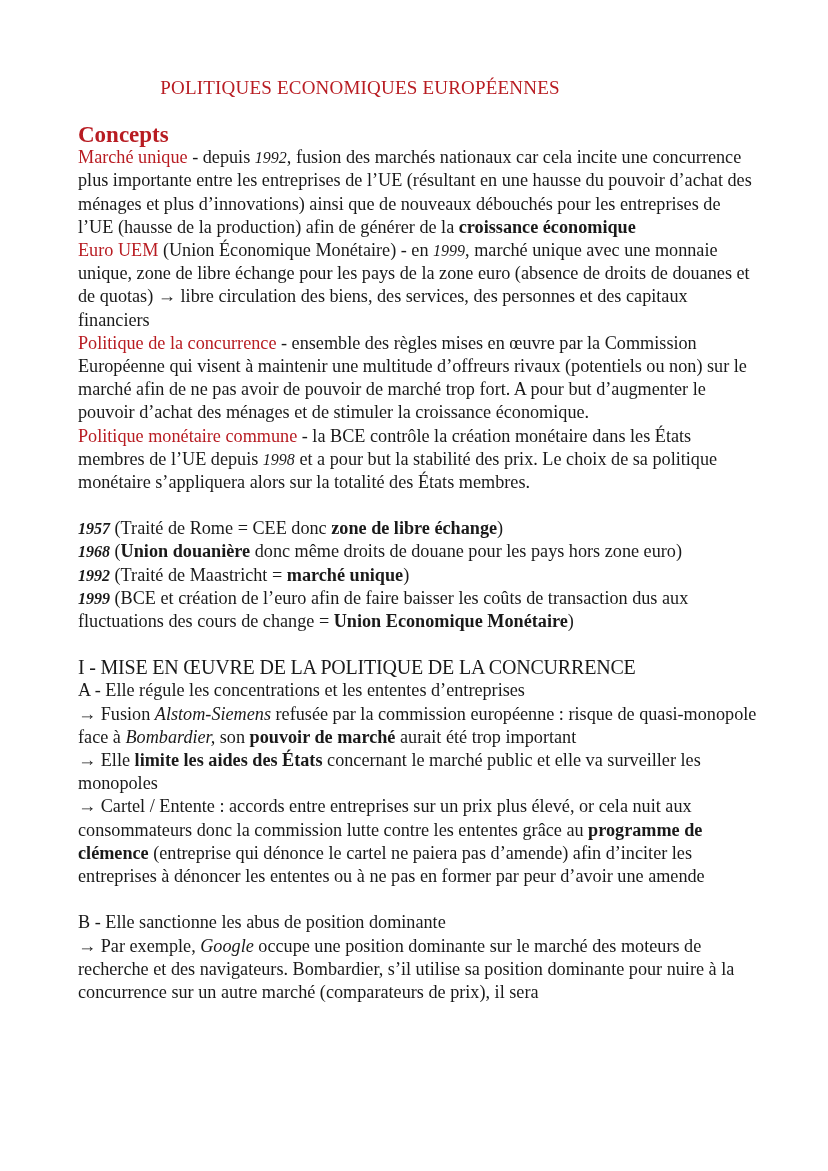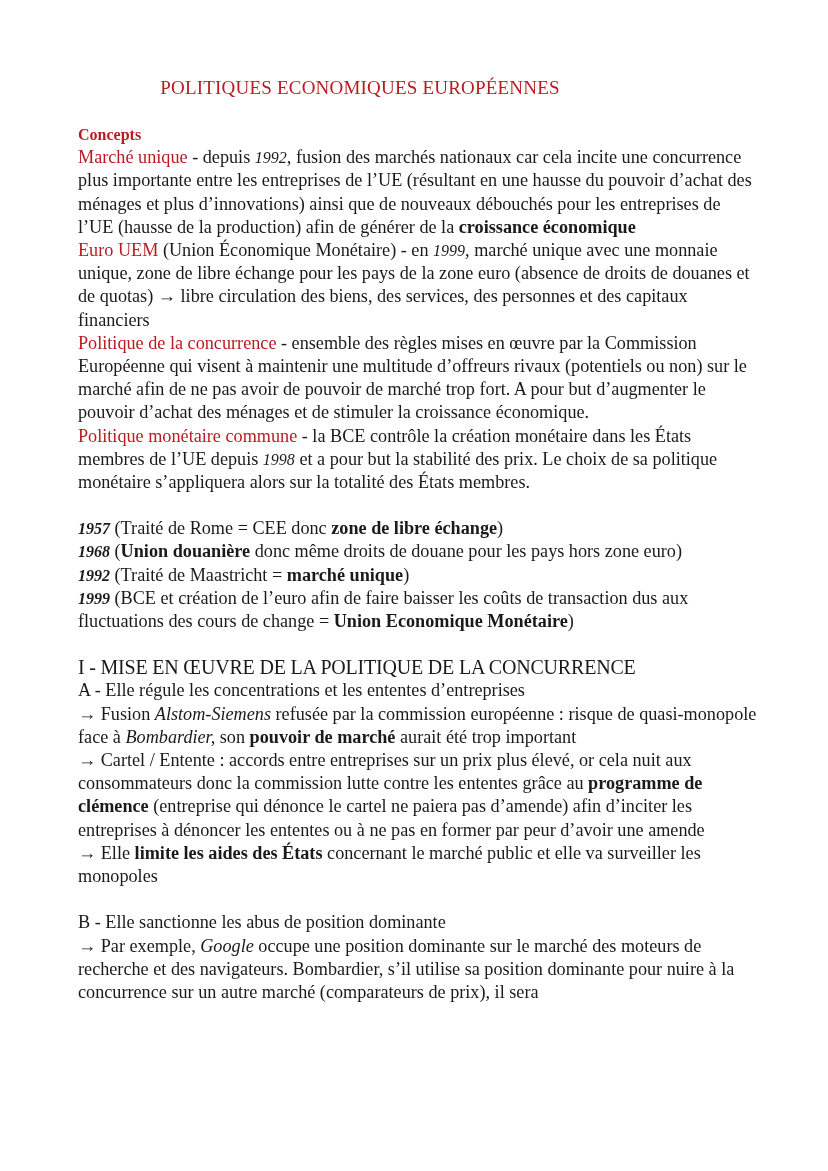--- a/index.html
+++ b/index.html
@@ -12,21 +12,21 @@
     .title {
       position: absolute; left: 0; right: 0; top: 77px;
       text-align: center; color: #b81c22;
       font-size: 19px; letter-spacing: 0.2px;
     }
     .body {
       position: absolute; left: 78px; top: 123px; width: 680px;
       font-size: 18.2px; line-height: 23.2px;
     }
     .red { color: #b81c22; }
-    .h-concepts { color: #b81c22; font-weight: bold; font-size: 16px; }
+    .h-concepts { color: #b81c22; font-weight: bold; font-size: 23px; }
     b, .b { font-weight: bold; }
     .yr { font-weight: bold; font-style: italic; font-size: 16px; text-align: center; }
     .yrn { font-style: italic; font-size: 16px; }
     .gap { height: 23px; }
     .h1 { font-size: 20px; letter-spacing: -0.2px; }
     .u { text-underline-offset: 2px; }
     i { font-style: italic; text-align: center; }
     p { margin: 0; }
   </style>
 </head>
@@ -66,25 +66,25 @@
     <div class="gap"></div>
 
     <p class="h1">I - MISE EN ŒUVRE DE LA POLITIQUE DE LA CONCURRENCE</p>
     <p class="u">A - Elle régule les concentrations et les ententes d’entreprises</p>
 
     <p>
       <span>→ Fusion </span><i>Alstom-Siemens</i><span> refusée par la commission européenne : risque de quasi-monopole face à </span><i>Bombardier,</i><span> son </span><b>pouvoir de marché</b><span> aurait été trop important</span>
     </p>
 
     <p>
-      <span>→ Cartel / Entente : accords entre entreprises sur un prix plus élevé, or cela nuit aux consommateurs donc la commission lutte contre les ententes grâce au </span><b>programme de clémence</b><span> (entreprise qui dénonce le cartel ne paiera pas d’amende) afin d’inciter les entreprises à dénoncer les ententes ou à ne pas en former par peur d’avoir une amende</span>
+      <span>→ Elle </span><b>limite les aides des États</b><span> concernant le marché public et elle va surveiller les monopoles</span>
     </p>
 
     <p>
-      <span>→ Elle </span><b>limite les aides des États</b><span> concernant le marché public et elle va surveiller les monopoles</span>
+      <span>→ Cartel / Entente : accords entre entreprises sur un prix plus élevé, or cela nuit aux consommateurs donc la commission lutte contre les ententes grâce au </span><b>programme de clémence</b><span> (entreprise qui dénonce le cartel ne paiera pas d’amende) afin d’inciter les entreprises à dénoncer les ententes ou à ne pas en former par peur d’avoir une amende</span>
     </p>
 
     <div class="gap"></div>
 
     <p class="u">B - Elle sanctionne les abus de position dominante</p>
 
     <p>
       <span>→ Par exemple, </span><i>Google</i><span> occupe une position dominante sur le marché des moteurs de recherche et des navigateurs. Bombardier, s’il utilise sa position dominante pour nuire à la concurrence sur un autre marché (comparateurs de prix), il sera</span>
     </p>
   </div>

